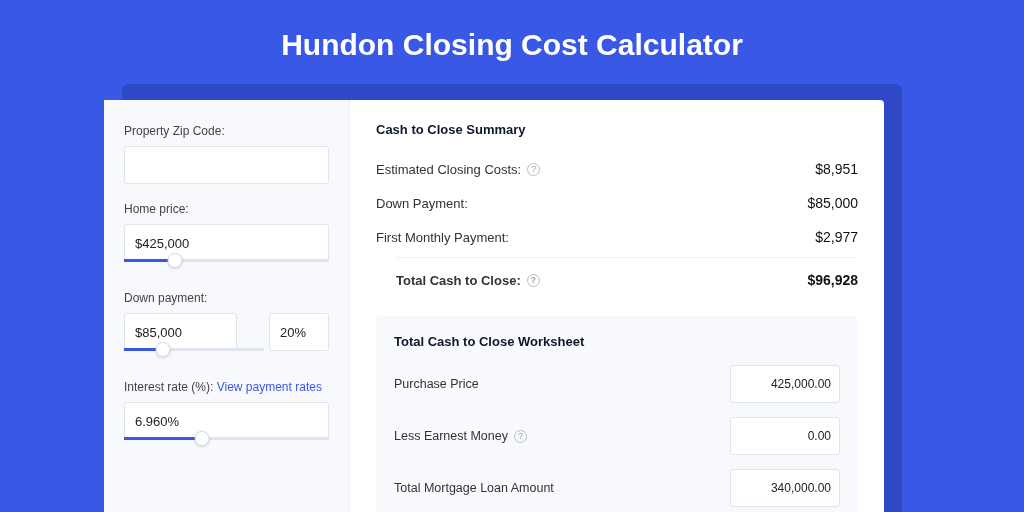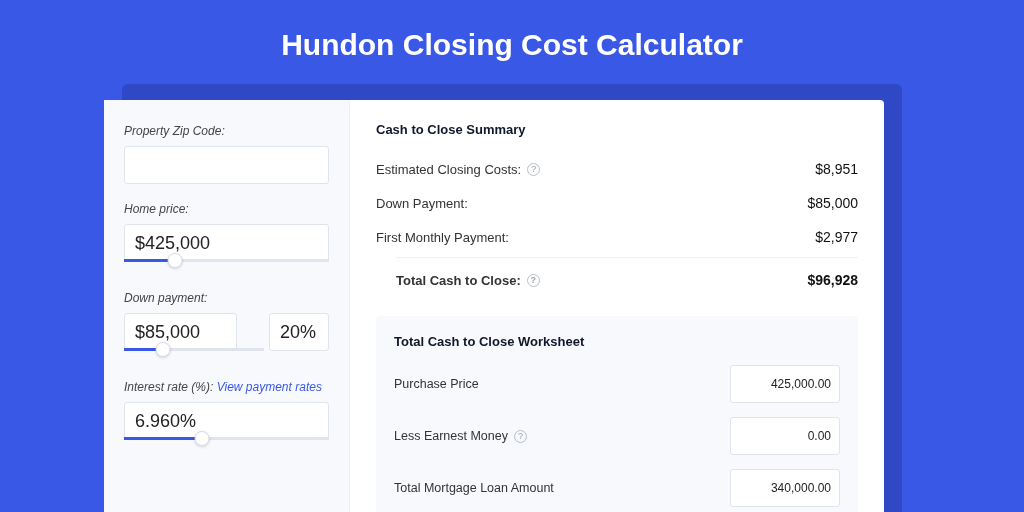--- a/index.html
+++ b/index.html
@@ -43,30 +43,29 @@
   .right {
     flex: 1;
     padding: 22px 26px 20px 26px;
   }
   .field-group { margin-bottom: 18px; }
   .field-label {
     font-size: 12px;
     color: #444;
     margin-bottom: 8px;
     display: block;
-    font-style: italic;
   }
   .text-input {
     width: 100%;
     height: 38px;
     border: 1px solid #e0e4ec;
     border-radius: 3px;
     background: #fff;
     padding: 0 10px;
-    font-size: 18px;
+    font-size: 13px;
     color: #222;
   }
   .text-input.small { width: 60px; margin-left: 24px; }
   .dp-row { display: flex; gap: 8px; }
   .dp-row .text-input:first-child { flex: 1; }
   .slider-wrap {
     position: relative;
     margin-top: -3px;
     height: 14px;
   }

